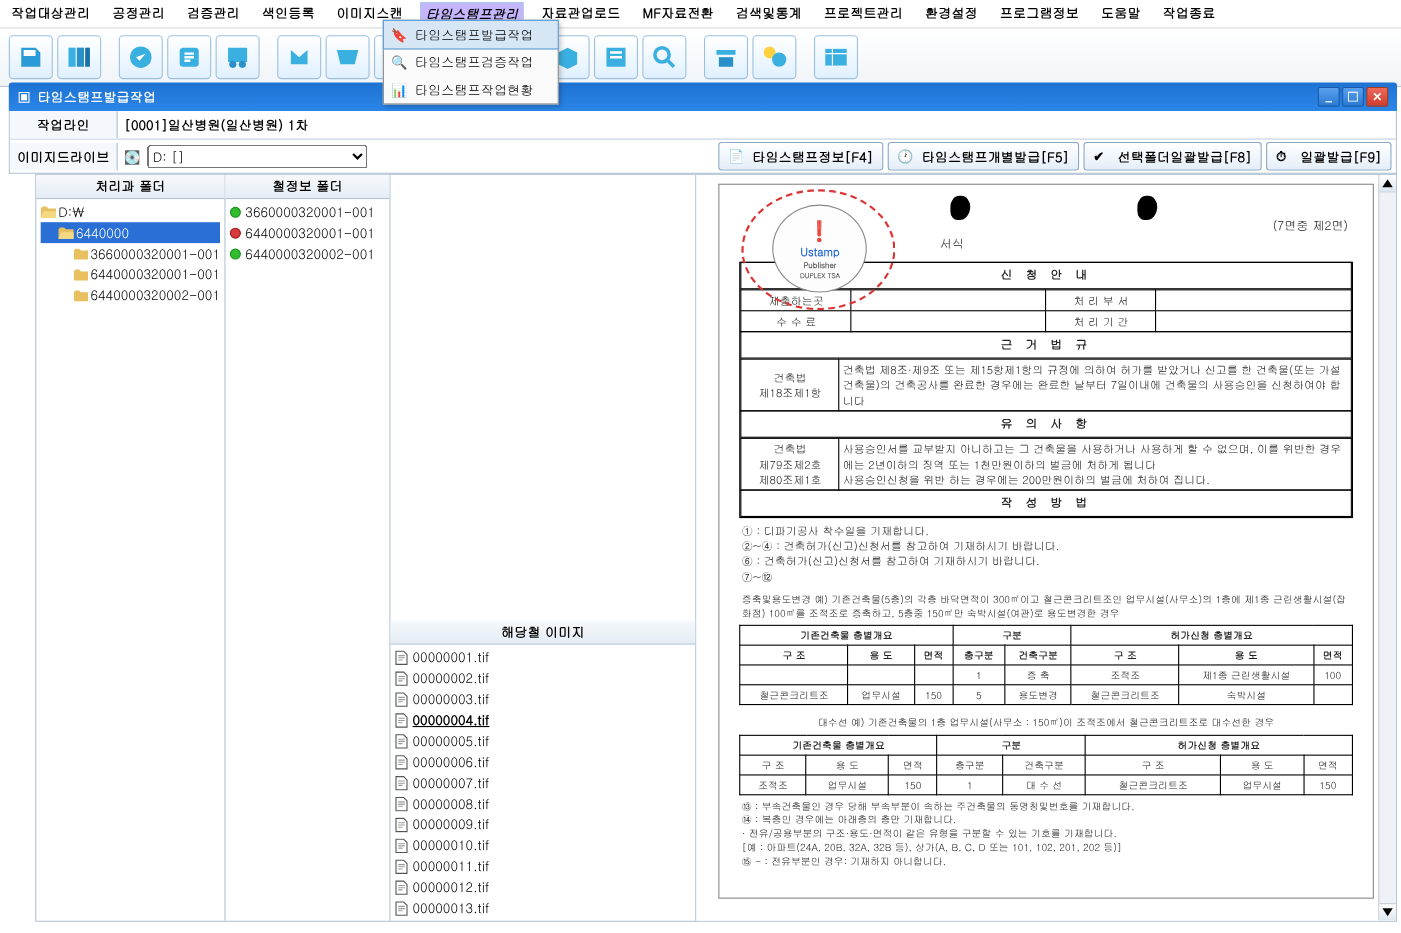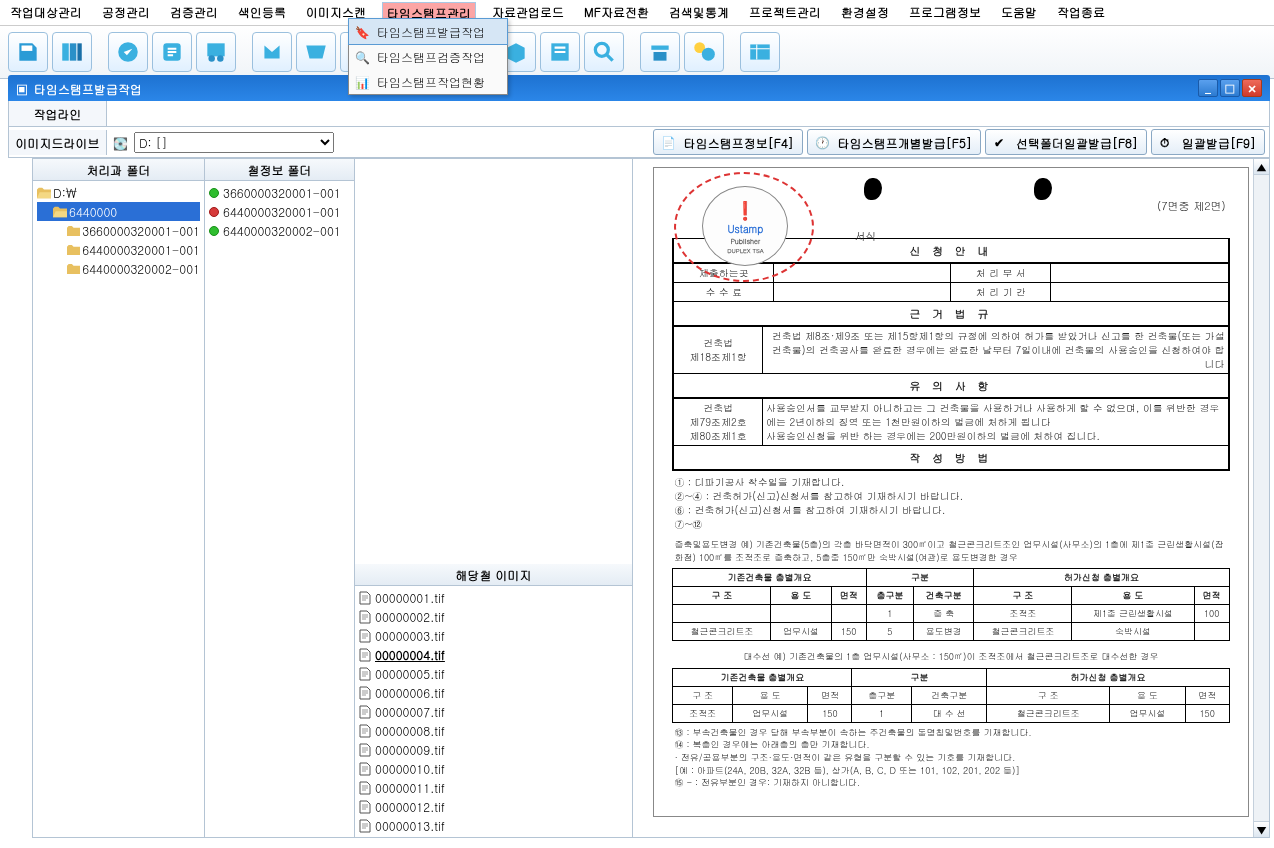--- a/index.html
+++ b/index.html
@@ -1,21 +1,21 @@
 <!DOCTYPE html>
 <html><head>
 <meta charset="utf-8">
 <style>
 * { margin: 0; padding: 0; box-sizing: border-box; font-family: "Malgun Gothic", Gulim, sans-serif; }
 body { background: #fff; font-size: 12px; color: #000; width: 1274px; height: 848px; overflow: hidden; position: relative; }
 
 
 .menubar { display: flex; gap: 12px; padding: 2px 6px; background: #fff; border-bottom: 1px solid #ccc; font-weight: bold; }
 .menubar .menu-item { padding: 1px 4px; cursor: default; }
-.menubar .menu-item.active { background: #fca5a5; border: 1px solid #a8c8e4; }
+.menubar .menu-item.active { background: #c4b5fd; border: 1px solid #a8c8e4; font-style: italic; }
 
 
 .dropdown { position: absolute; top: 18px; left: 348px; width: 160px; background: #fafafa; border: 1px solid #888; box-shadow: 2px 2px 4px rgba(0,0,0,0.2); z-index: 100; }
 .dropdown-item { display: flex; align-items: center; gap: 6px; padding: 4px 6px; font-size: 12px; cursor: default; }
 .dropdown-item.selected { background: #d6e6f5; border: 1px solid #5a9bd4; margin: -1px; }
 .dropdown-item .dicon { width: 16px; height: 16px; display: inline-flex; align-items: center; justify-content: center; }
 
 
 .toolbar { display: flex; gap: 4px; padding: 6px 8px; background: linear-gradient(#fff,#f0f4f8); border-bottom: 1px solid #b4c4d4; }
 .tool-btn { width: 40px; height: 40px; background: linear-gradient(#fff,#e0f0ff); border: 1px solid #9bc0de; border-radius: 4px; display: flex; align-items: center; justify-content: center; }
@@ -232,20 +232,21 @@
     </div>
     <div class="winbtns">
       <div class="winbtn">_</div>
       <div class="winbtn">□</div>
       <div class="winbtn close">✕</div>
     </div>
   </div>
 
   <div class="formrow">
     <div class="flabel">작업라인</div>
+    <div class="fval">[0001]일산병원(일산병원) 1차</div>
   </div>
   <div class="formrow">
     <div class="flabel">이미지드라이브</div>
     <div class="fval" style="display:flex;align-items:center;gap:6px;">
       <span>💽</span>
       <select><option>D: []</option></select>
     </div>
     <div class="tabarea">
       <div class="tabbtn">
           <span class="ticon">📄</span>
@@ -435,21 +436,21 @@
             <div class="stampcirc"></div>
             <div class="stampinner">
               <span style="color:#e6a500;font-size:18px;">❗</span>
               <span>Ustamp</span>
               <span style="font-size:7px;color:#555">Publisher</span>
               <span style="font-size:6px;color:#555">DUPLEX TSA</span>
             </div>
           </div>
           <div class="blot" style="top:10px;left:210px;"></div>
           <div class="blot" style="top:10px;left:380px;"></div>
-          <span style="position:absolute;top:60px;left:200px;font-size:11px;">서식</span>
+          <span style="position:absolute;top:46px;left:200px;font-size:11px;">서식</span>
           <div class="page-ind">(7면중 제2면)</div>
 
           <div style="border:1px solid #000;">
             <div class="sect">신 청 안 내</div>
             <table>
               <tbody>
                   <tr>
                     <td style="width:18%">제출하는곳</td>
                     <td style="width:32%"></td>
                     <td style="width:18%">처 리 부 서</td>
@@ -462,21 +463,21 @@
                     <td></td>
                   </tr>
             </tbody>
               </table>
             <div class="sect">근 거 법 규</div>
             <table>
                 <tbody>
                   <tr>
                     <td style="width:16%;white-space:pre-line">건축법
 제18조제1항</td>
-                    <td style="text-align:right">건축법 제8조·제9조 또는 제15항제1항의 규정에 의하여 허가를 받았거나 신고를 한 건축물(또는 가설건축물)의 건축공사를 완료한 경우에는 완료한 날부터 7일이내에 건축물의 사용승인을 신청하여야 합니다</td>
+                    <td style="text-align:left">건축법 제8조·제9조 또는 제15항제1항의 규정에 의하여 허가를 받았거나 신고를 한 건축물(또는 가설건축물)의 건축공사를 완료한 경우에는 완료한 날부터 7일이내에 건축물의 사용승인을 신청하여야 합니다</td>
                   </tr>
                 </tbody>
               </table>
             <div class="sect">유 의 사 항</div>
             <table>
                 <tbody>
                   <tr>
                     <td style="width:16%;white-space:pre-line">건축법
 제79조제2호
 제80조제1호</td>

